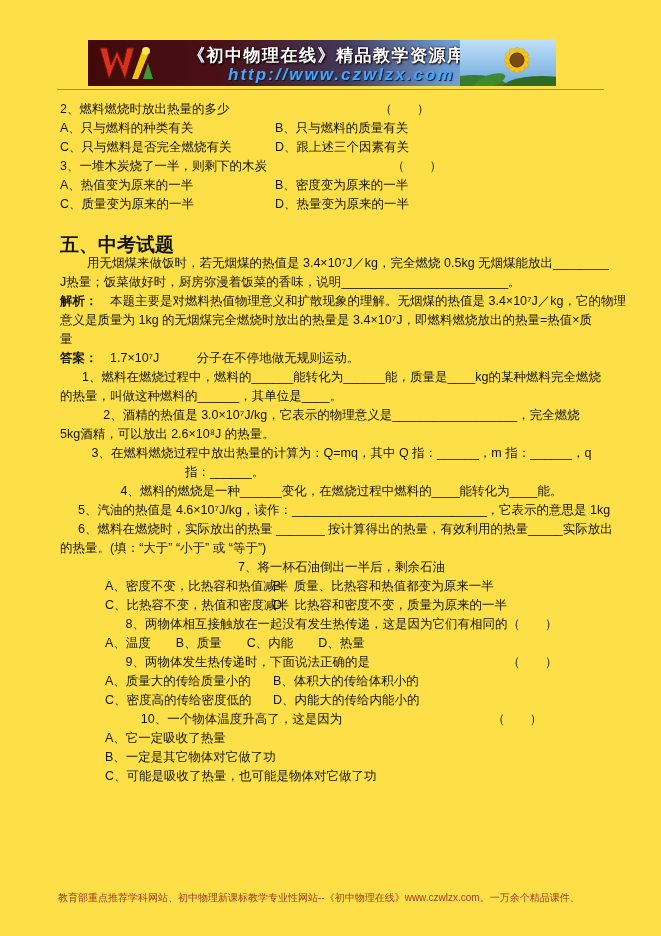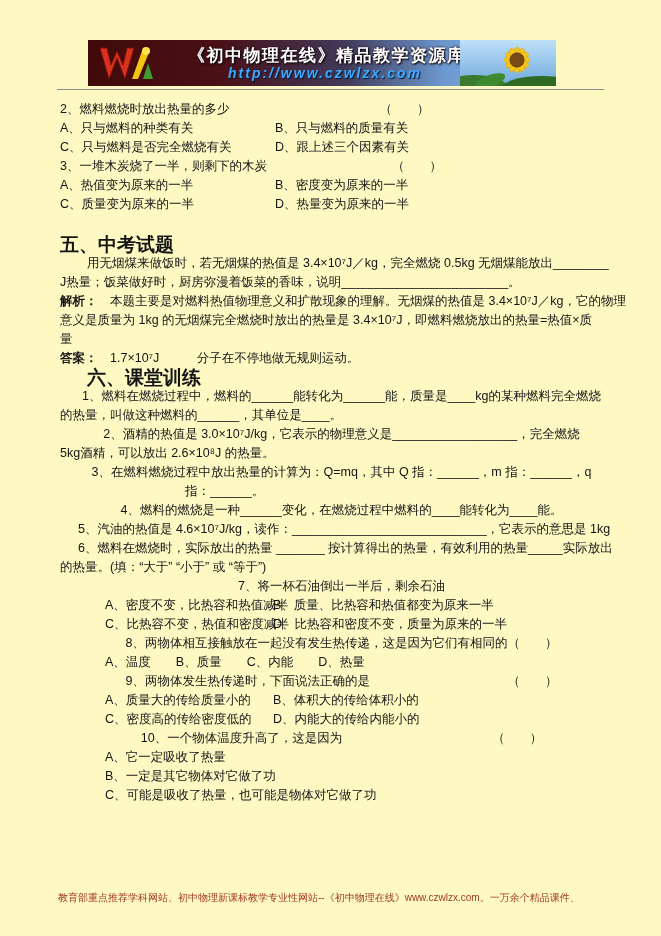--- a/index.html
+++ b/index.html
@@ -1,25 +1,25 @@
 <!DOCTYPE html>
 <html><head>
 <meta charset="utf-8">
 <style>
   html,body{margin:0;padding:0;background:#ffffff;}
-  .page{position:relative;width:661px;height:936px;background:#fef9c3;overflow:hidden;
+  .page{position:relative;width:661px;height:936px;background:#fde047;overflow:hidden;
         font-family:"Liberation Sans","DejaVu Sans",sans-serif;color:#141414;}
 
   
   .banner{position:absolute;left:88px;top:40px;width:468px;height:46px;
           background:linear-gradient(90deg,#400a0a 0%,#4a1016 28%,#413a5a 55%,#6c98cf 76%,#8dc0ee 100%);}
   .banner-logo{position:absolute;left:8px;top:3px;width:58px;height:40px;}
   .banner-title{position:absolute;left:100px;top:4px;font-size:17px;font-weight:bold;color:#ffffff;
                 letter-spacing:1.5px;white-space:nowrap;text-shadow:1px 1px 2px #000,0 0 3px #301020;}
-  .banner-url{position:absolute;left:140px;top:25px;font-size:14px;font-weight:bold;font-style:italic;
+  .banner-url{position:absolute;left:140px;top:25px;font-size:17px;font-weight:bold;font-style:italic;
               color:#3fa9ff;letter-spacing:2px;white-space:nowrap;text-shadow:1px 1px 1px #001a33;cursor:pointer;}
   .banner-sun{position:absolute;right:0;top:0;width:96px;height:46px;}
   .top-rule{position:absolute;left:57px;top:89px;width:547px;border-top:1px solid #8a8a8a;}
 
   
   .doc{position:absolute;left:60px;top:100px;width:545px;}
   .line{height:19px;line-height:19px;font-size:12.5px;white-space:pre;}
   .gap{height:21px;}
   .h{font-weight:bold;font-size:19px;}
   .pind{padding-left:27px;}
@@ -85,21 +85,20 @@
       <div class="line opts"><span class="col-a">A、热值变为原来的一半</span><span class="col-b">B、密度变为原来的一半</span></div>
       <div class="line opts"><span class="col-a">C、质量变为原来的一半</span><span class="col-b">D、热量变为原来的一半</span></div>
       <div class="line gap"></div>
       <div class="line h"><span>五、中考试题</span></div>
       <div class="line pind"><span>用无烟煤来做饭时，若无烟煤的热值是 3.4×10⁷J／kg，完全燃烧 0.5kg 无烟煤能放出________</span></div>
       <div class="line"><span>J热量；饭菜做好时，厨房弥漫着饭菜的香味，说明________________________。</span></div>
       <div class="line"><strong>解析：</strong><span>　本题主要是对燃料热值物理意义和扩散现象的理解。无烟煤的热值是 3.4×10⁷J／kg，它的物理</span></div>
       <div class="line"><span>意义是质量为 1kg 的无烟煤完全燃烧时放出的热量是 3.4×10⁷J，即燃料燃烧放出的热量=热值×质</span></div>
       <div class="line"><span>量</span></div>
       <div class="line"><strong>答案：</strong><span>　1.7×10⁷J　　　分子在不停地做无规则运动。</span></div>
-      <div class="line h pind"><span>六、课堂训练</span></div>
       <div class="line n1"><span>1、燃料在燃烧过程中，燃料的______能转化为______能，质量是____kg的某种燃料完全燃烧</span></div>
       <div class="line"><span>的热量，叫做这种燃料的______，其单位是____。</span></div>
       <div class="line n1"><span>2、酒精的热值是 3.0×10⁷J/kg，它表示的物理意义是__________________，完全燃烧</span></div>
       <div class="line"><span>5kg酒精，可以放出 2.6×10⁸J 的热量。</span></div>
       <div class="line n1"><span>3、在燃料燃烧过程中放出热量的计算为：Q=mq，其中 Q 指：______，m 指：______，q</span></div>
       <div class="line bigind"><span>指：______。</span></div>
       <div class="line n1"><span>4、燃料的燃烧是一种______变化，在燃烧过程中燃料的____能转化为____能。</span></div>
       <div class="line n1"><span>5、汽油的热值是 4.6×10⁷J/kg，读作：____________________________，它表示的意思是 1kg</span></div>
       <div class="line n1"><span>6、燃料在燃烧时，实际放出的热量 _______ 按计算得出的热量，有效利用的热量_____实际放出</span></div>
       <div class="line"><span>的热量。(填：“大于” “小于” 或 “等于”)</span></div>

